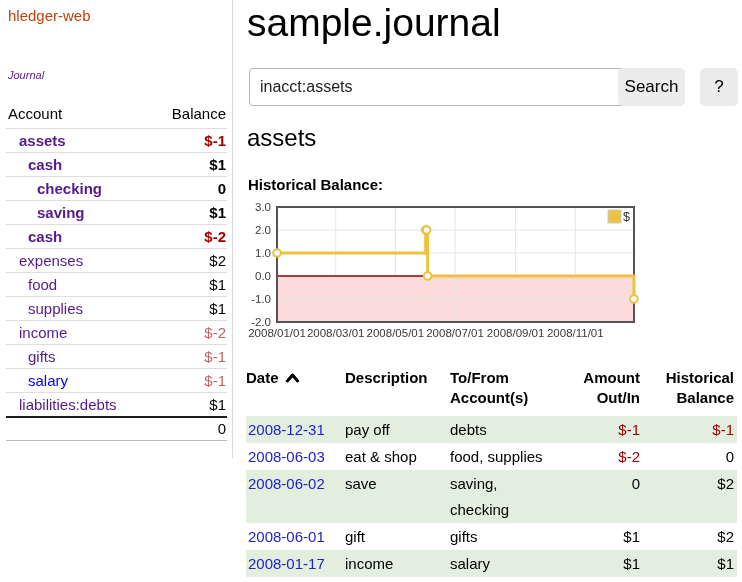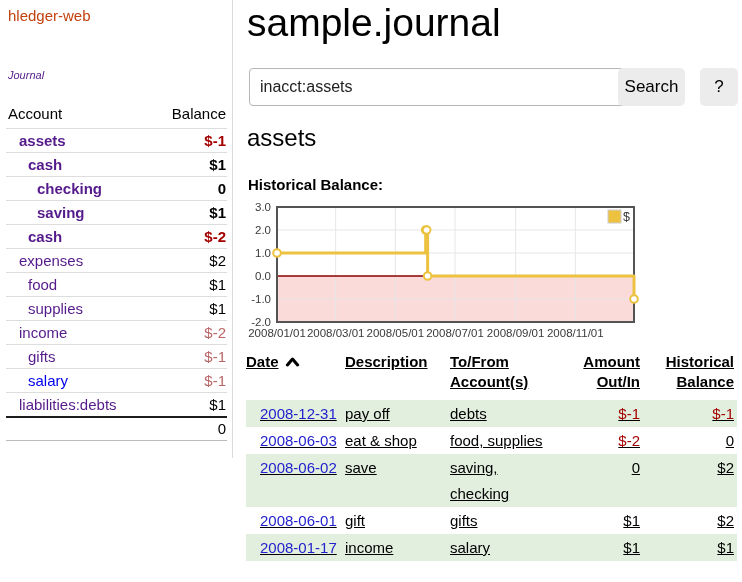--- a/index.html
+++ b/index.html
@@ -41,35 +41,35 @@
     font-family: "Liberation Sans", sans-serif; color: #000; cursor: pointer; }
   .btn-search { left: 618px; width: 67px; }
   .btn-help { left: 700px; width: 38px; }
   .account-heading { position: absolute; left: 247px; top: 124px; font-size: 24px;
     font-weight: 500; }
   .chart-label { position: absolute; left: 248px; top: 176px; font-size: 15px;
     font-weight: 700; }
   #chart { position: absolute; left: 243px; top: 202px; }
 
   
-  .register { position: absolute; left: 246px; top: 346px; width: 491px;
-    border-collapse: collapse; font-size: 15px; table-layout: fixed; text-decoration: underline; }
+  .register { position: absolute; left: 246px; top: 362px; width: 491px;
+    border-collapse: collapse; font-size: 15px; table-layout: fixed; }
   .register col.c-date { width: 99px; }
   .register col.c-desc { width: 105px; }
   .register col.c-acct { width: 102px; }
   .register col.c-amt  { width: 91px; }
   .register col.c-bal  { width: 94px; }
   .register th { font-weight: 700; text-align: left; vertical-align: top;
     line-height: 20px; padding: 6px 0 8px 0; }
   .register th.num, .register td.num { text-align: right; padding-right: 3px; }
   .register th.c-date-h { white-space: nowrap; }
   .register td { vertical-align: top; line-height: 26px; padding: 1px 6px 0 0; }
   .register td:first-child { padding-left: 2px; }
   .register tr.green { background: #e2efdf; }
-  .register a.date-link { color: #2222cc; margin-left: 12px; }
+  .register a.date-link { color: #2222cc; }
   .register .neg { color: #a40000; }
   .sort-caret { margin-left: 6px; position: relative; top: 0px; }
 </style>
 </head>
 <body>
 
 <div class="sidebar">
   <a class="brand" href="#">hledger-web</a>
   <a class="nav-journal" href="#">Journal</a>
   <table class="acct-table">

